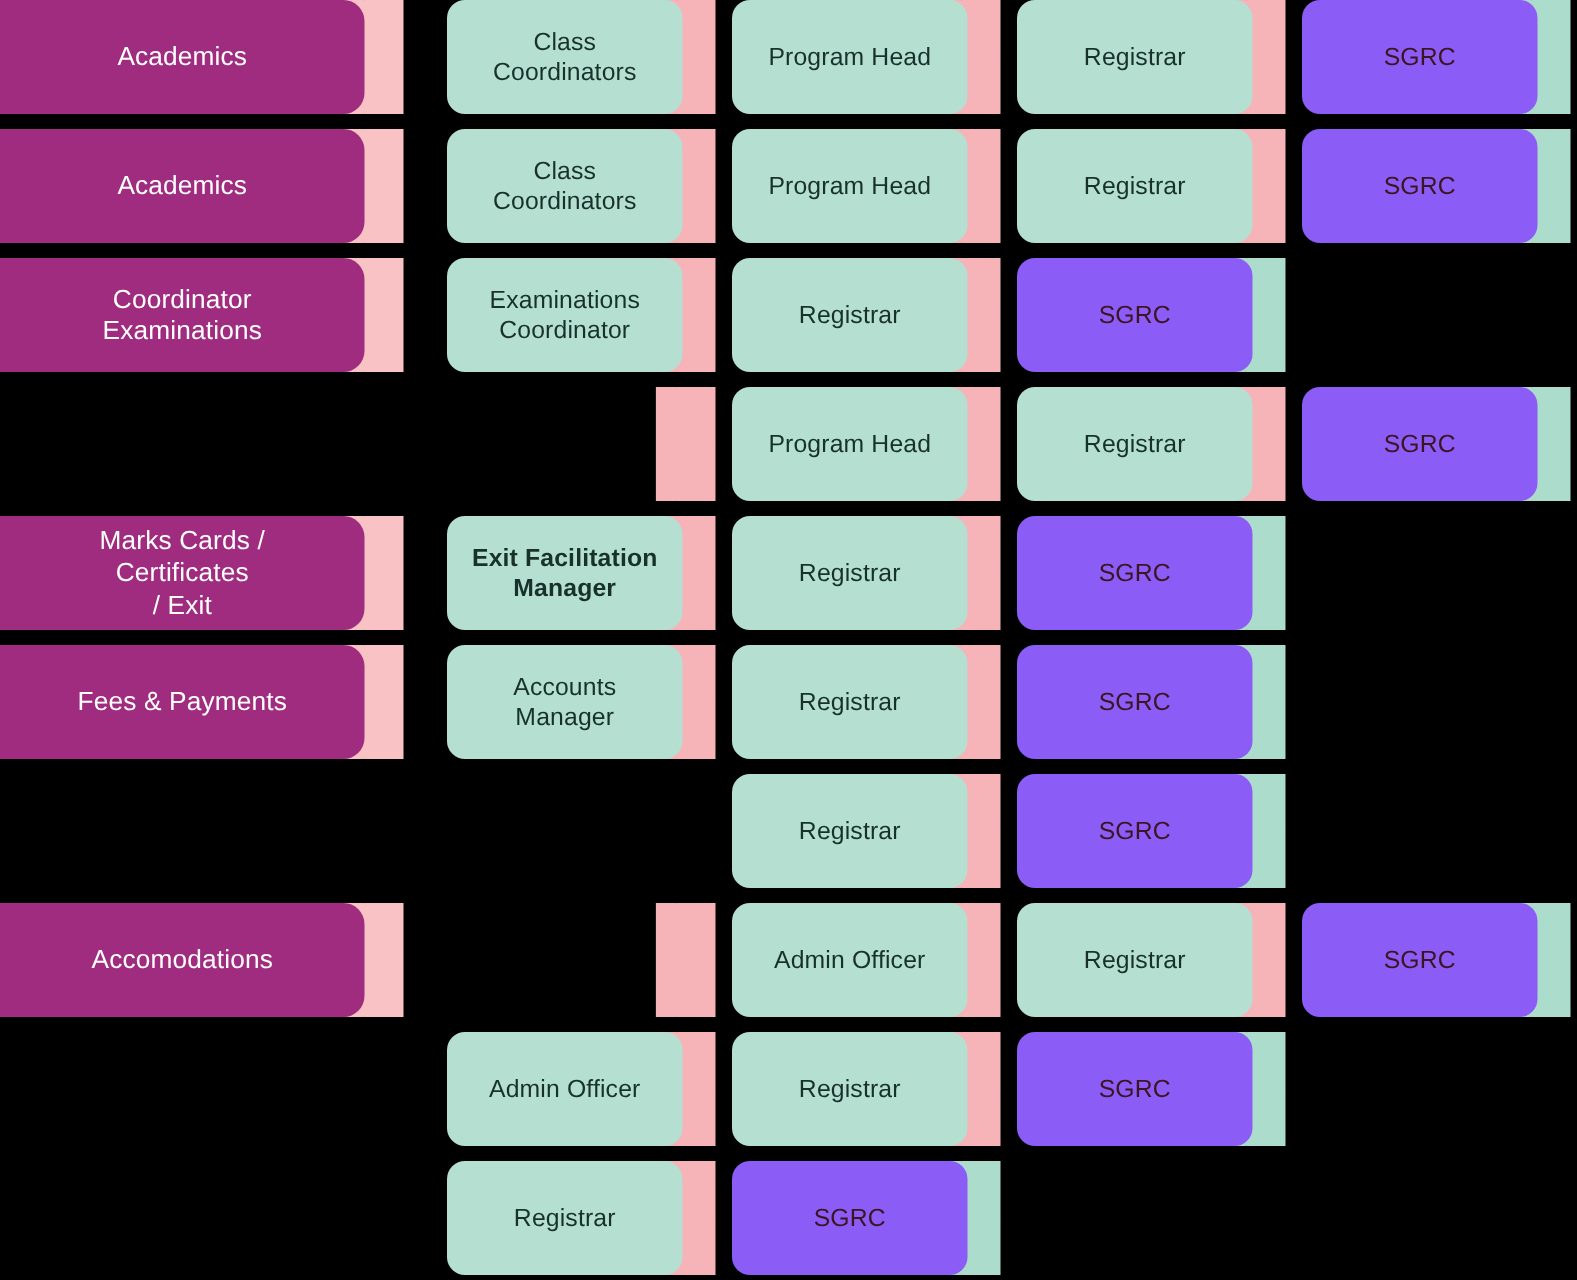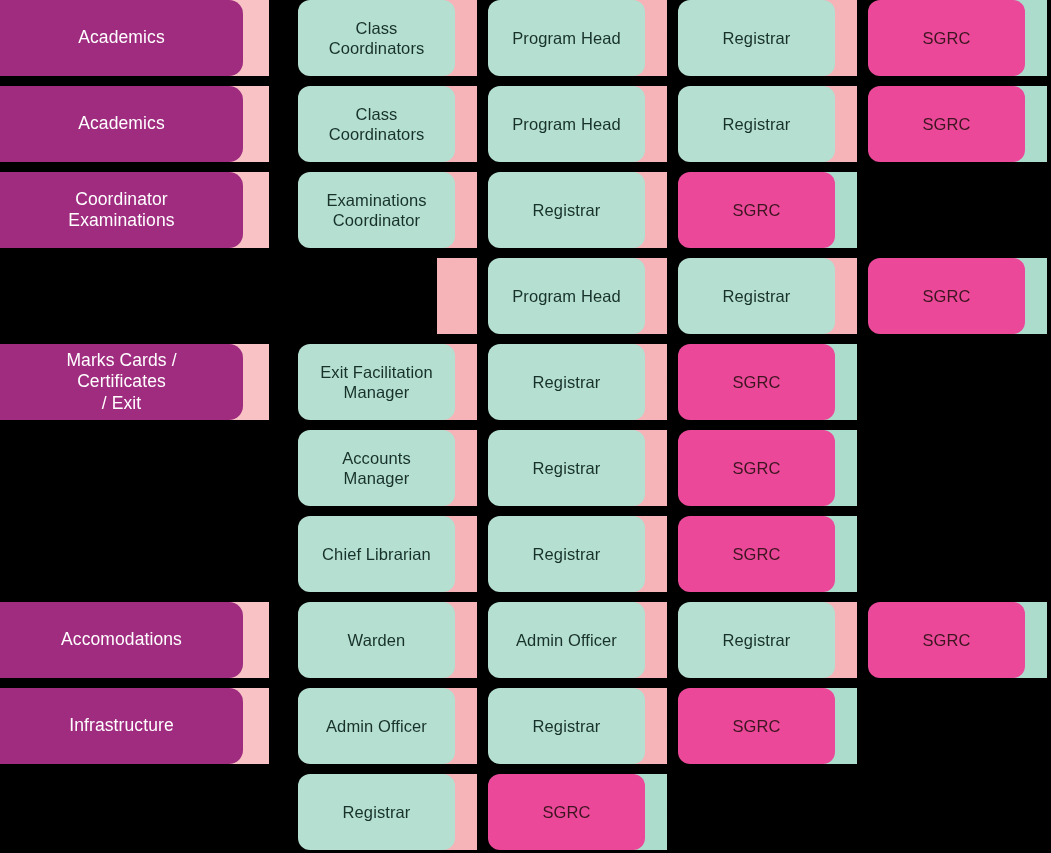--- a/index.html
+++ b/index.html
@@ -89,21 +89,21 @@
 
   
   .role .chev-body { background: #B4DFD1; }
   .role .chev-tip  { background: #F6B3B8; }
   .role .chev-label {
     color: #18322B;
     font-size: 16.5px;
   }
 
   
-  .sgrc .chev-body { background: #ec4899; align-items: center; }
+  .sgrc .chev-body { background: #8b5cf6; align-items: center; }
   .sgrc .chev-tip  { background: #ACDCCC; }
   .sgrc .chev-label {
     color: #3C1520;
     font-size: 16.5px;
   }
 </style>
 </head>
 <body>
 
 <div id="flow-root">
@@ -228,39 +228,45 @@
       <div class="chev cat" style="left: 0px; width: 269px;">
         <div class="chev-tip" style="left: 243px;"></div>
         <div class="chev-body" style="width: 253px;">
           <span class="chev-label">Marks Cards /
 Certificates
 / Exit</span>
         </div>
       </div>
       <div class="chev role" style="left: 298px; width: 183px;">
         <div class="chev-tip" style="left: 153px;"></div>
-        <div class="chev-body" style="width: 157px;">
+        <div class="chev-body" style="width: 157px; font-weight: bold;">
           <span class="chev-label">Exit Facilitation
 Manager</span>
         </div>
       </div>
       <div class="chev role" style="left: 488px; width: 183px;">
         <div class="chev-tip" style="left: 153px;"></div>
         <div class="chev-body" style="width: 157px;">
           <span class="chev-label">Registrar</span>
         </div>
       </div>
       <div class="chev sgrc" style="left: 678px; width: 183px;">
         <div class="chev-tip" style="left: 153px;"></div>
         <div class="chev-body" style="width: 157px;">
           <span class="chev-label">SGRC</span>
         </div>
       </div>
     </div>
     <div class="flow-row" style="top: 430px;">
+      <div class="chev cat" style="left: 0px; width: 269px;">
+        <div class="chev-tip" style="left: 243px;"></div>
+        <div class="chev-body" style="width: 253px;">
+          <span class="chev-label">Fees &amp; Payments</span>
+        </div>
+      </div>
       <div class="chev role" style="left: 298px; width: 183px;">
         <div class="chev-tip" style="left: 153px;"></div>
         <div class="chev-body" style="width: 157px;">
           <span class="chev-label">Accounts
 Manager</span>
         </div>
       </div>
       <div class="chev role" style="left: 488px; width: 183px;">
         <div class="chev-tip" style="left: 153px;"></div>
         <div class="chev-body" style="width: 157px;">
@@ -268,26 +274,20 @@
         </div>
       </div>
       <div class="chev sgrc" style="left: 678px; width: 183px;">
         <div class="chev-tip" style="left: 153px;"></div>
         <div class="chev-body" style="width: 157px;">
           <span class="chev-label">SGRC</span>
         </div>
       </div>
     </div>
     <div class="flow-row" style="top: 516px;">
-      <div class="chev role" style="left: 298px; width: 183px;">
-        <div class="chev-tip" style="left: 153px;"></div>
-        <div class="chev-body" style="width: 157px;">
-          <span class="chev-label">Chief Librarian</span>
-        </div>
-      </div>
       <div class="chev role" style="left: 488px; width: 183px;">
         <div class="chev-tip" style="left: 153px;"></div>
         <div class="chev-body" style="width: 157px;">
           <span class="chev-label">Registrar</span>
         </div>
       </div>
       <div class="chev sgrc" style="left: 678px; width: 183px;">
         <div class="chev-tip" style="left: 153px;"></div>
         <div class="chev-body" style="width: 157px;">
           <span class="chev-label">SGRC</span>
@@ -296,23 +296,20 @@
     </div>
     <div class="flow-row" style="top: 602px;">
       <div class="chev cat" style="left: 0px; width: 286px;">
         <div class="chev-tip" style="left: 243px;"></div>
         <div class="chev-body" style="width: 253px;">
           <span class="chev-label">Accomodations</span>
         </div>
       </div>
       <div class="chev role" style="left: 298px; width: 183px;">
         <div class="chev-tip" style="left: 153px;"></div>
-        <div class="chev-body" style="width: 157px;">
-          <span class="chev-label">Warden</span>
-        </div>
       </div>
       <div class="chev role" style="left: 488px; width: 183px;">
         <div class="chev-tip" style="left: 153px;"></div>
         <div class="chev-body" style="width: 157px;">
           <span class="chev-label">Admin Officer</span>
         </div>
       </div>
       <div class="chev role" style="left: 678px; width: 183px;">
         <div class="chev-tip" style="left: 153px;"></div>
         <div class="chev-body" style="width: 157px;">
@@ -320,26 +317,20 @@
         </div>
       </div>
       <div class="chev sgrc" style="left: 868px; width: 183px;">
         <div class="chev-tip" style="left: 153px;"></div>
         <div class="chev-body" style="width: 157px;">
           <span class="chev-label">SGRC</span>
         </div>
       </div>
     </div>
     <div class="flow-row" style="top: 688px;">
-      <div class="chev cat" style="left: 0px; width: 269px;">
-        <div class="chev-tip" style="left: 243px;"></div>
-        <div class="chev-body" style="width: 253px;">
-          <span class="chev-label">Infrastructure</span>
-        </div>
-      </div>
       <div class="chev role" style="left: 298px; width: 183px;">
         <div class="chev-tip" style="left: 153px;"></div>
         <div class="chev-body" style="width: 157px;">
           <span class="chev-label">Admin Officer</span>
         </div>
       </div>
       <div class="chev role" style="left: 488px; width: 183px;">
         <div class="chev-tip" style="left: 153px;"></div>
         <div class="chev-body" style="width: 157px;">
           <span class="chev-label">Registrar</span>

